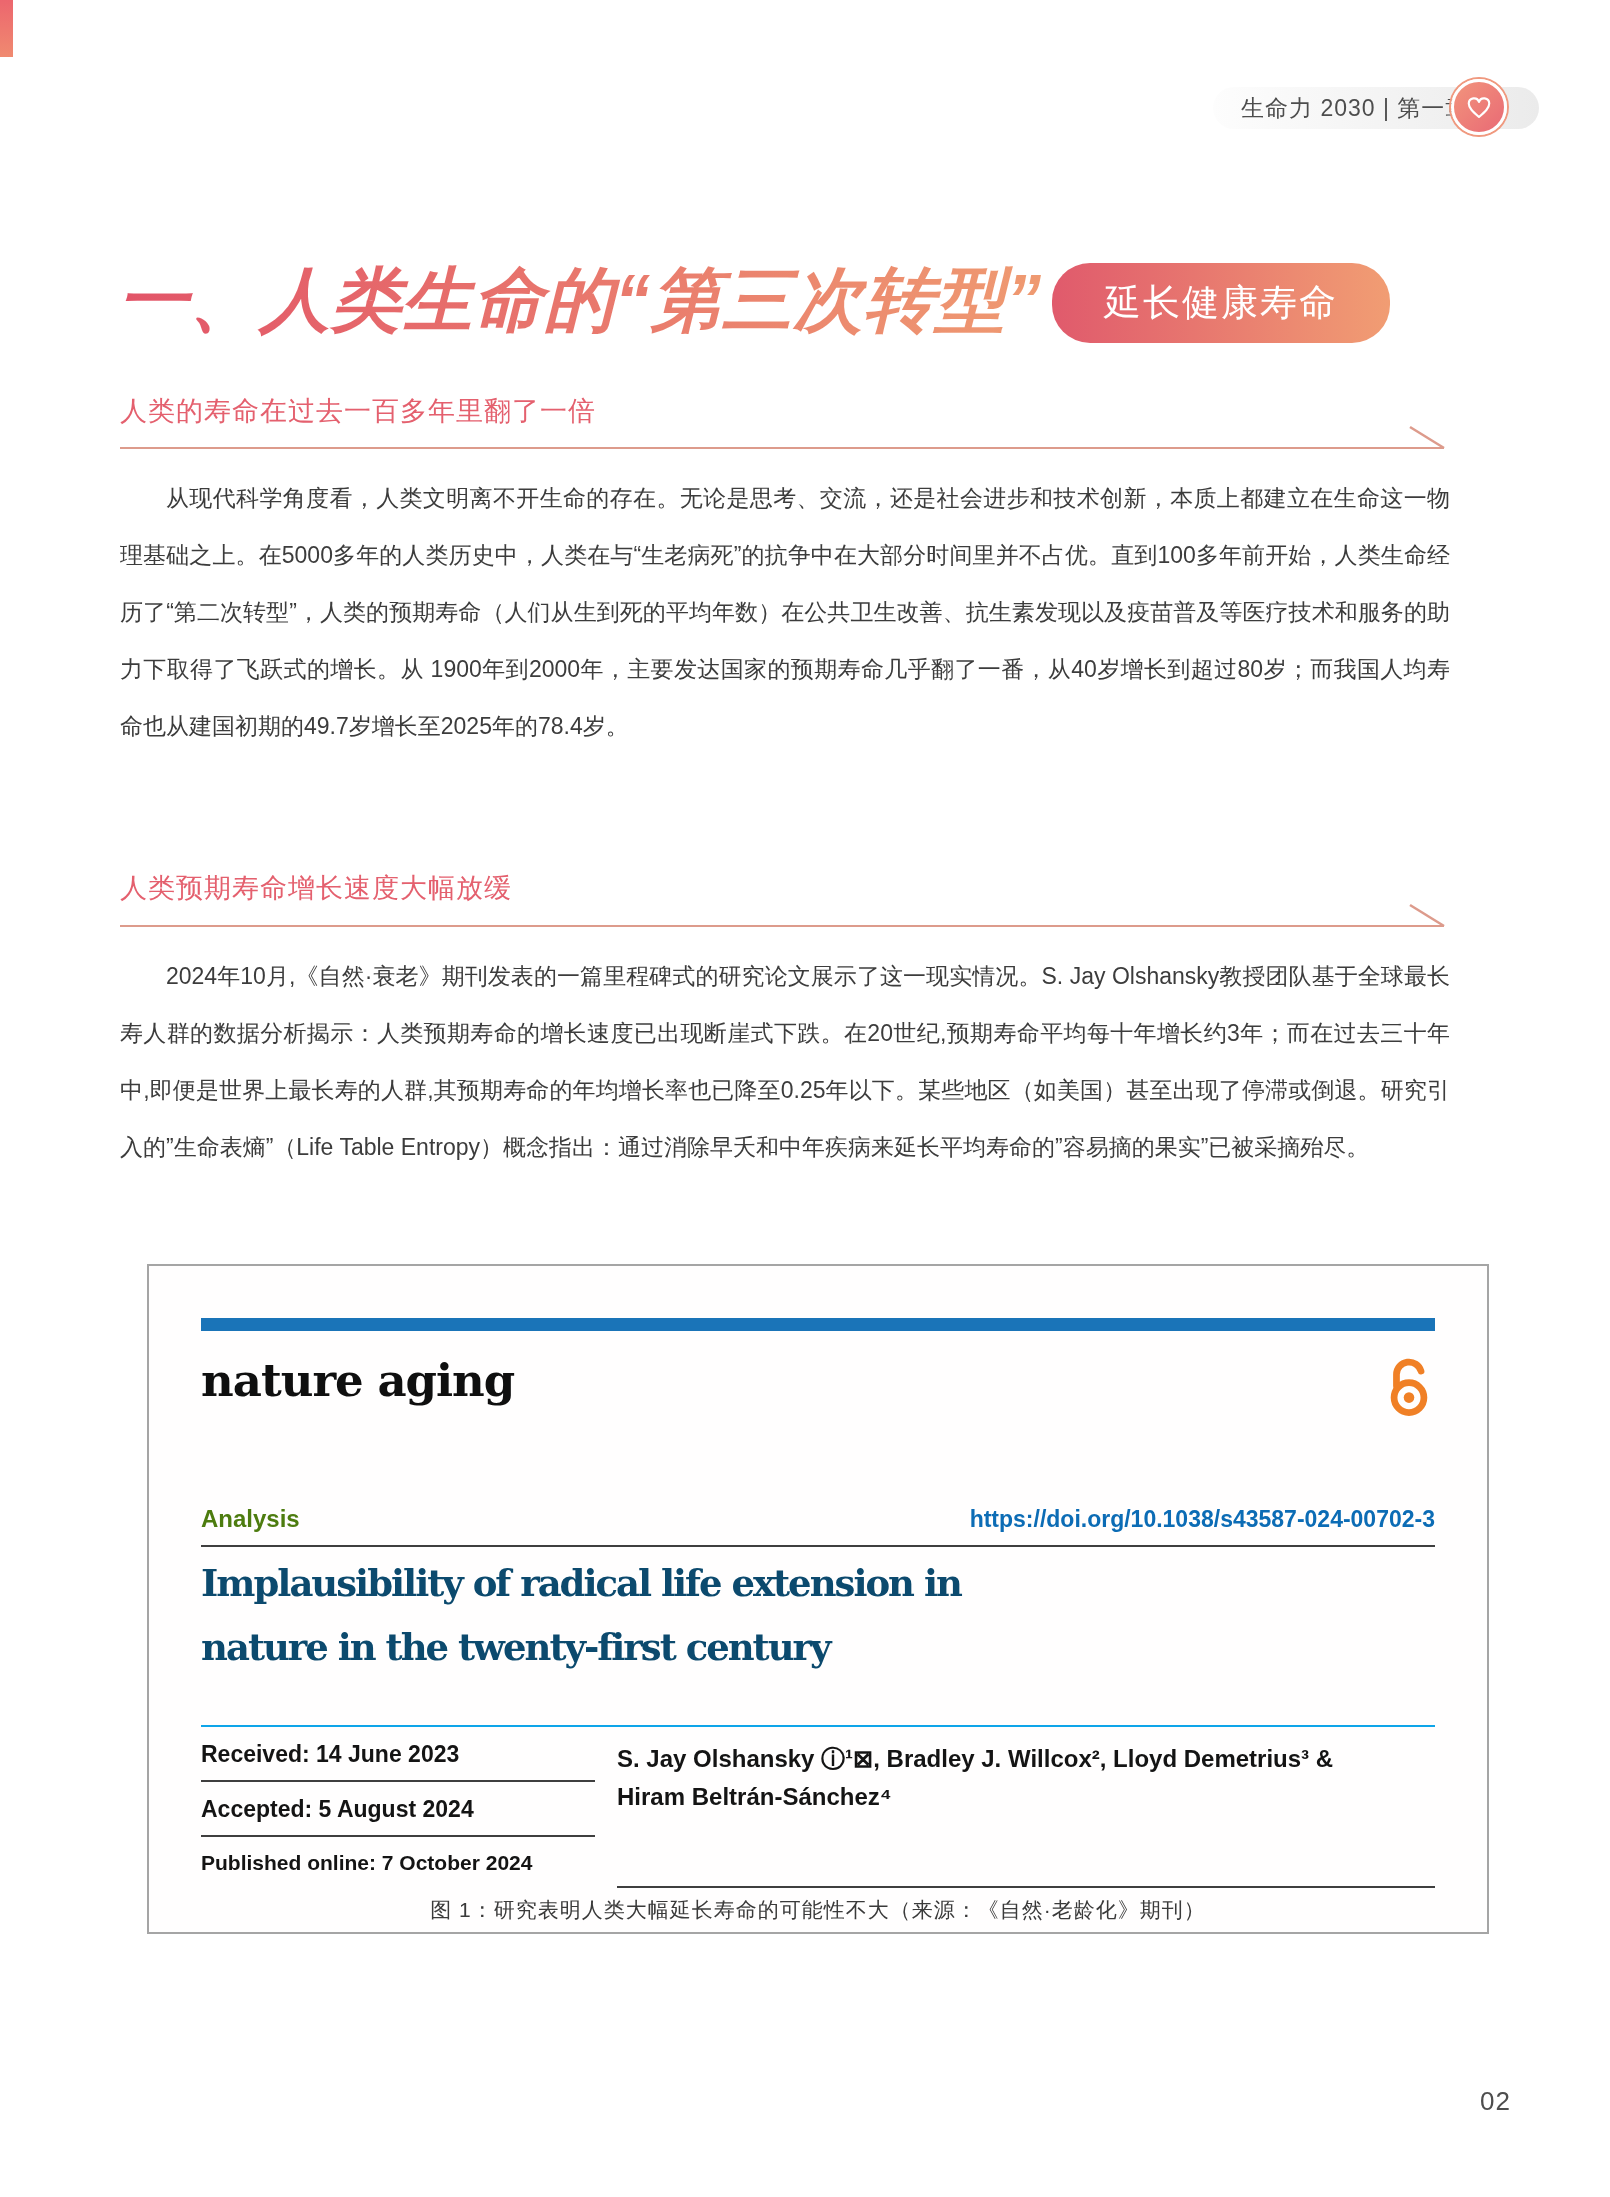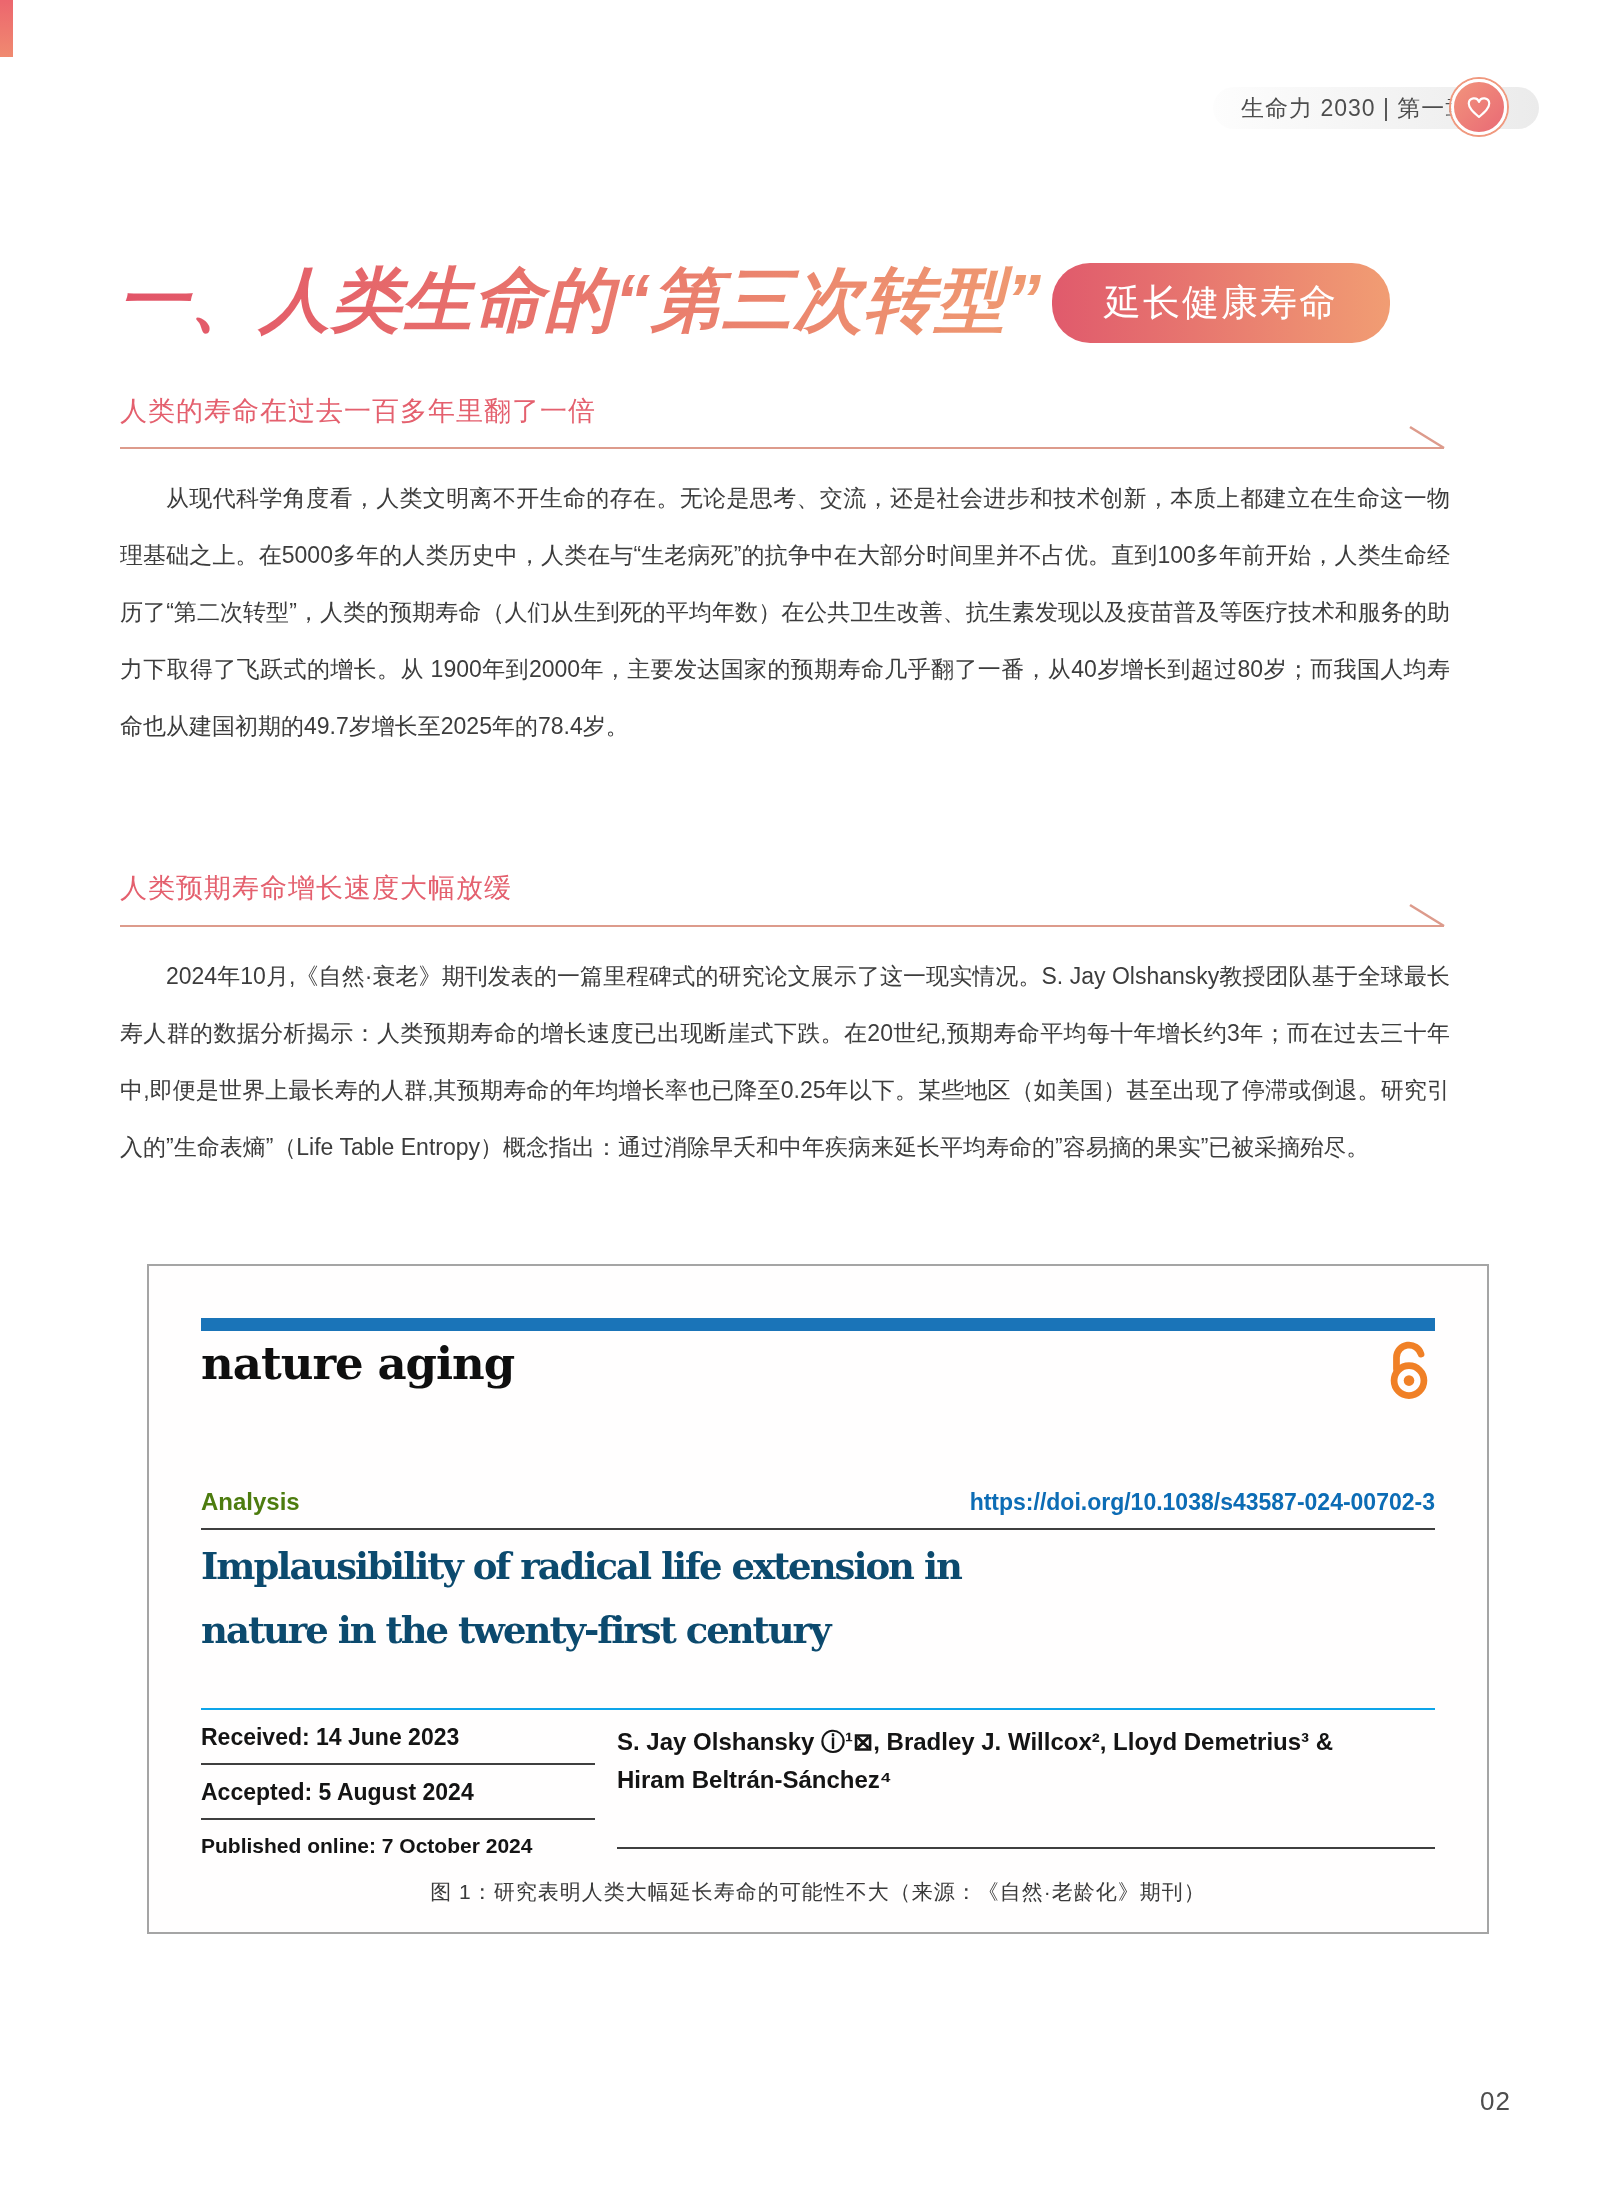--- a/index.html
+++ b/index.html
@@ -32,37 +32,37 @@
   
   .sec-heading{position:absolute;left:120px;margin:0;font-size:27px;line-height:40px;
     font-weight:normal;color:#e4606e;letter-spacing:1px;}
   .divider{position:absolute;left:120px;}
   .body-para{position:absolute;left:120px;width:1330px;margin:0;
     font-size:23px;line-height:57px;color:#3c3c3c;text-align:justify;text-indent:2em;}
   
   .paper-card{position:absolute;left:147px;top:1264px;width:1342px;height:670px;margin:0;
     background:#fffefe;border:2px solid #a5a5a5;box-sizing:border-box;padding:0 52px;}
   .blue-bar{margin-top:52px;height:13px;background:#1a74b8;}
-  .journal-row{display:flex;justify-content:space-between;align-items:flex-start;margin-top:7px;}
+  .journal-row{display:flex;justify-content:space-between;align-items:flex-start;margin-top:24px;}
   .journal-name{font-family:"DejaVu Serif",serif;font-weight:bold;font-size:45px;line-height:52px;
     letter-spacing:-1px;color:#0f0f0f;}
   .oa-icon{margin-top:2px;}
   .analysis-row{display:flex;justify-content:space-between;align-items:baseline;margin-top:84px;}
   .analysis-label{font-weight:bold;font-size:24px;color:#4d7c0f;}
   .doi-link{font-weight:bold;font-size:23px;color:#0c6cb5;text-decoration:none;cursor:pointer;}
   .rule-dark{margin-top:12px;border-top:2px solid #3f3f3f;}
   .paper-title{margin-top:4px;font-family:"DejaVu Serif",serif;font-weight:bold;
     font-size:37px;line-height:64px;letter-spacing:-2px;color:#0c4a6e;}
   .meta-block{margin-top:46px;border-top:2px solid #0ea5e9;display:flex;}
   .meta-left{width:394px;margin-right:22px;flex:none;}
   .meta-item{font-weight:bold;font-size:23px;color:#141414;padding:14px 0 12px;}
   .meta-item.with-rule{border-bottom:2px solid #3f3f3f;}
   .meta-item.published{font-size:21px;}
   .meta-right{flex:1;font-weight:bold;font-size:24px;line-height:38px;color:#141414;
-    padding:13px 0 48px;border-bottom:2px solid #3f3f3f;align-self:flex-start;}
+    padding:13px 0 70px;border-bottom:2px solid #3f3f3f;align-self:flex-start;}
   .fig-caption{margin-top:8px;text-align:center;font-size:21px;color:#3a3a3a;letter-spacing:1px;}
   
   .page-number{position:absolute;left:1480px;top:2086px;font-size:26px;color:#4e4e4e;letter-spacing:1px;}
 </style>
 </head>
 <body>
 
 <div class="page">
 
   <div class="corner-strip"></div>

